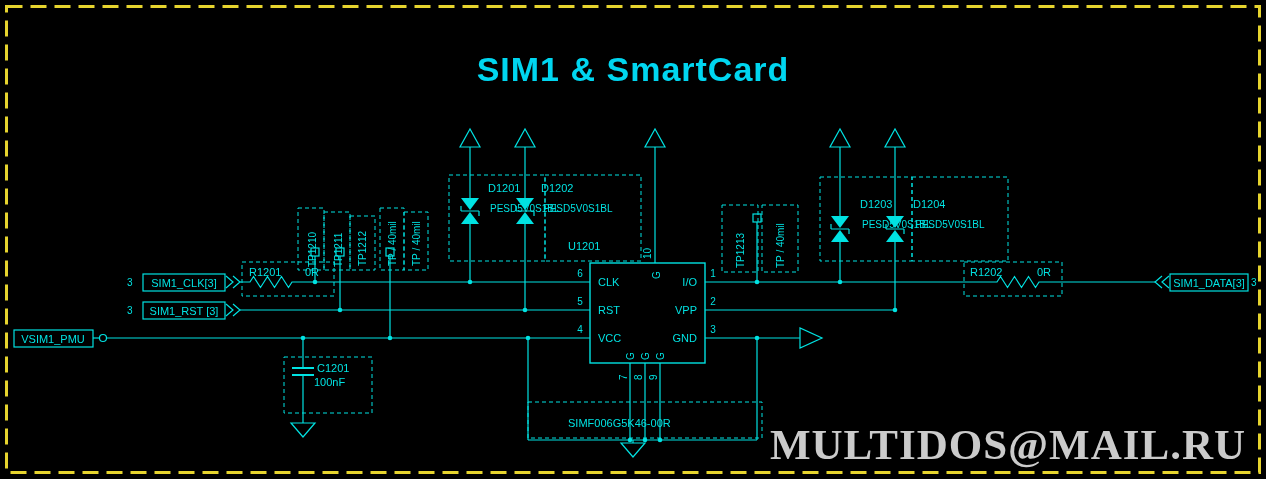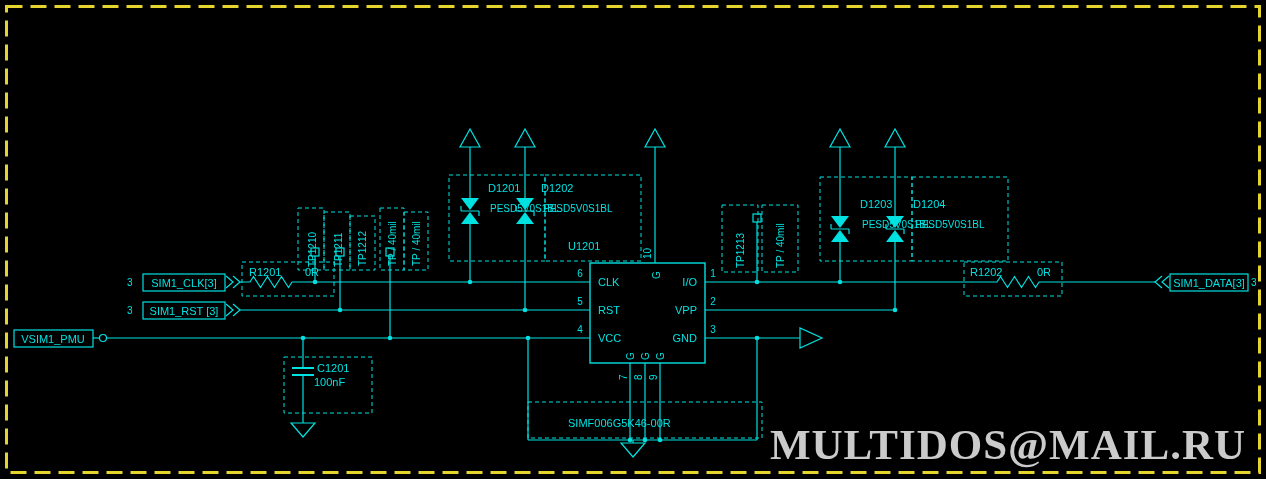--- a/index.html
+++ b/index.html
@@ -219,14 +219,15 @@
 
     <text class="t10" x="316" y="267" transform="rotate(-90 316 267)">TP1210</text>
     <text class="t10" x="342" y="267" transform="rotate(-90 342 267)">TP1211</text>
     <text class="t10" x="366" y="266" transform="rotate(-90 366 266)">TP1212</text>
     <text class="t10" x="396" y="266" transform="rotate(-90 396 266)">TP / 40mil</text>
     <text class="t10" x="420" y="266" transform="rotate(-90 420 266)">TP / 40mil</text>
     <text class="t10" x="744" y="268" transform="rotate(-90 744 268)">TP1213</text>
     <text class="t10" x="784" y="268" transform="rotate(-90 784 268)">TP / 40mil</text>
   </svg>
 
+  <div class="title">SIM1 &amp; SmartCard</div>
   <div class="watermark">MULTIDOS@MAIL.RU</div>
 </div>
 
 </body></html>

